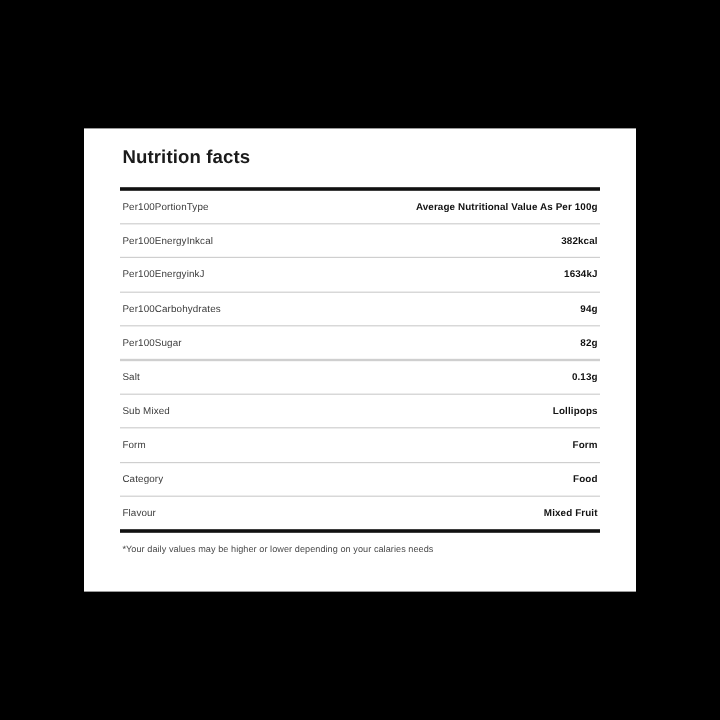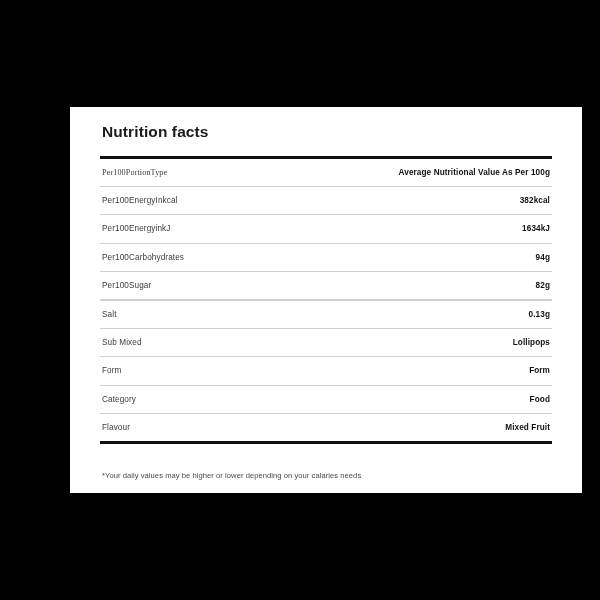--- a/index.html
+++ b/index.html
@@ -18,21 +18,21 @@
     left: 0;
     top: 0;
     width: 600px;
     height: 600px;
     background: #000000;
   }
   .card {
     position: absolute;
     left: 70px;
     top: 107px;
-    width: 512px;
+    width: 460px;
     height: 386px;
     background: #ffffff;
     box-sizing: border-box;
   }
   .inner {
     position: absolute;
     left: 30px;
     top: 15px;
     right: 30px;
     bottom: 14px;
@@ -77,31 +77,30 @@
   .row .value {
     font-size: 8.2px;
     font-weight: bold;
     color: #121212;
     letter-spacing: 0.1px;
     white-space: nowrap;
     text-align: center;
   }
   .row.header .label {
     color: #3b3b3b;
-    font-family: Liberation Serif, serif;
   }
   .row.header .value {
     font-weight: bold;
     color: #111111;
   }
   .footnote {
     font-size: 7.6px;
     color: #4a4a4a;
     letter-spacing: 0.05px;
-    padding: 26px 2px 0 2px;
+    padding: 8px 2px 0 2px;
     line-height: 11px;
   }
 </style>
 </head>
 <body>
 
 <div class="page">
   <div class="card">
     <div class="inner">
 

